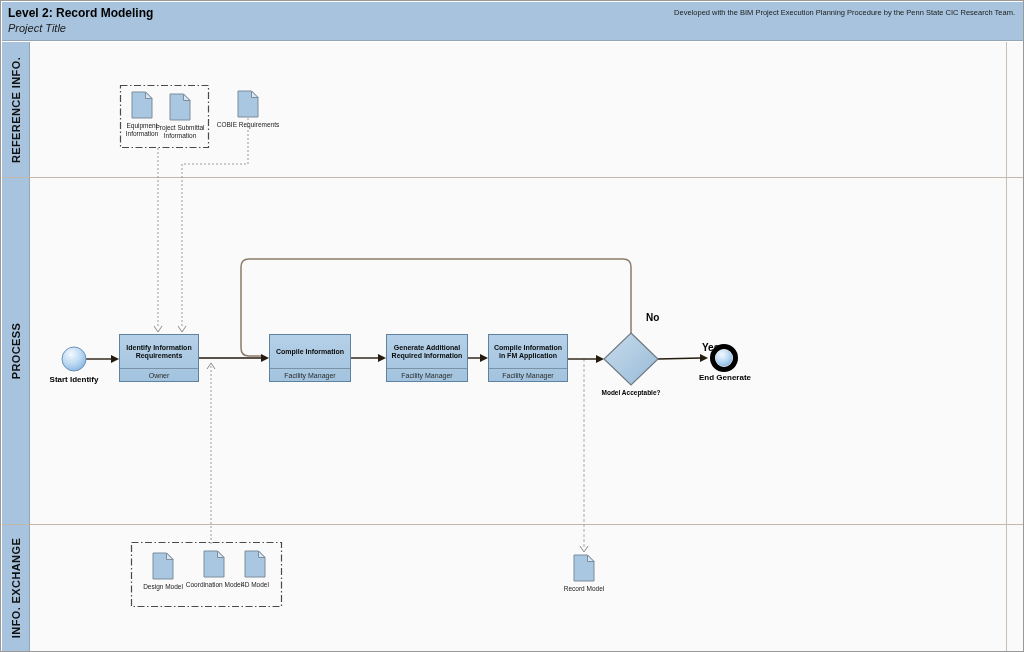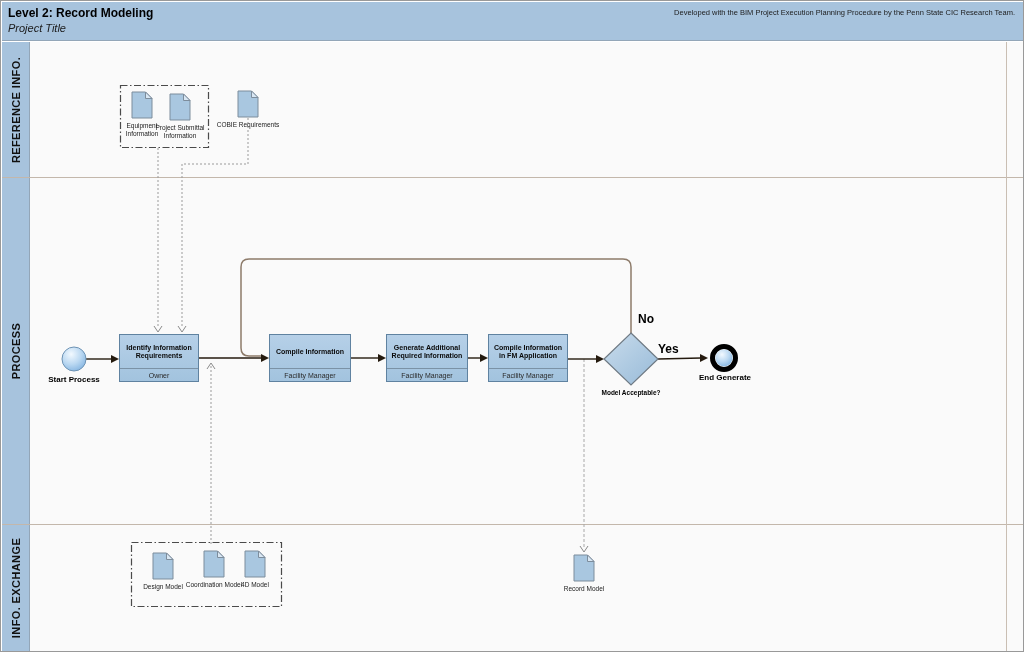--- a/index.html
+++ b/index.html
@@ -45,21 +45,21 @@
   }
   .task-role {
     height:13px; border-top:1px solid #7b92a6; display:flex; align-items:center;
     justify-content:center; font-size:7px; color:#2a2a2a;
   }
   
   .doc { position:absolute; width:64px; display:flex; flex-direction:column; align-items:center; }
   .doc-label { margin-top:3px; font-size:6.5px; line-height:8px; text-align:center; color:#1a1a1a; }
   
   .node-label { position:absolute; font-size:8px; font-weight:bold; text-align:center; line-height:9px; color:#000; }
-  .branch-label { position:absolute; font-size:12px; font-weight:bold; color:#000; }
+  .branch-label { position:absolute; font-size:10px; font-weight:bold; color:#000;margin-left:8px; }
   .decision-label { position:absolute; font-size:6.5px; font-weight:bold; text-align:center; line-height:8px; color:#000; }
 </style>
 </head>
 <body>
 
 <div id="canvas">
 
   <div class="header">
     <div class="header-title">Level 2: Record Modeling</div>
     <div class="header-subtitle">Project Title</div>
@@ -139,42 +139,42 @@
     </g>
 
     <circle cx="73" cy="358" r="12" fill="url(#eventGrad)" stroke="#6e93b4" stroke-width="1"></circle>
 
     <circle cx="723" cy="357" r="11.5" fill="none" stroke="#000000" stroke-width="5"></circle>
     <circle cx="723" cy="357" r="8.5" fill="url(#eventGrad)" stroke="none"></circle>
 
     <polygon points="630,332 657,358 630,384 603,358" fill="url(#diamondGrad)" stroke="#6f7a84" stroke-width="1.2"></polygon>
   </svg>
 
-  <div class="node-label" style="left:45px; top:374px; width:56px;">Start Process</div>
+  <div class="node-label" style="left:45px; top:374px; width:56px;">Start Identify</div>
   <div class="node-label" style="left:692px; top:372px; width:64px;">End Generate</div>
 
   <div class="task" style="left:118px; top:333px;">
     <div class="task-title">Identify Information Requirements</div>
     <div class="task-role">Owner</div>
   </div>
   <div class="task" style="left:268px; top:333px; width:82px;">
     <div class="task-title">Compile Information</div>
     <div class="task-role">Facility Manager</div>
   </div>
   <div class="task" style="left:385px; top:333px; width:82px;">
     <div class="task-title">Generate Additional Required Information</div>
     <div class="task-role">Facility Manager</div>
   </div>
   <div class="task" style="left:487px; top:333px;">
     <div class="task-title">Compile Information in FM Application</div>
     <div class="task-role">Facility Manager</div>
   </div>
 
   <div class="branch-label" style="left:637px; top:311px;">No</div>
-  <div class="branch-label" style="left:657px; top:341px;">Yes</div>
+  <div class="branch-label" style="left:693px; top:341px;">Yes</div>
   <div class="decision-label" style="left:600px; top:388px; width:60px;">Model Acceptable?</div>
 
   <div class="doc" style="left:109px; top:90px;">
     <svg width="22" height="28" viewBox="0 0 22 28">
       <path d="M1 1 H14.5 L21 7.5 V27 H1 Z" fill="#a9c7e0" stroke="#7d8d9c"></path>
       <path d="M14.5 1 V7.5 H21 Z" fill="#d9e7f3" stroke="#7d8d9c"></path>
     </svg>
     <div class="doc-label">Equipment Information</div>
   </div>
   <div class="doc" style="left:147px; top:92px;">

